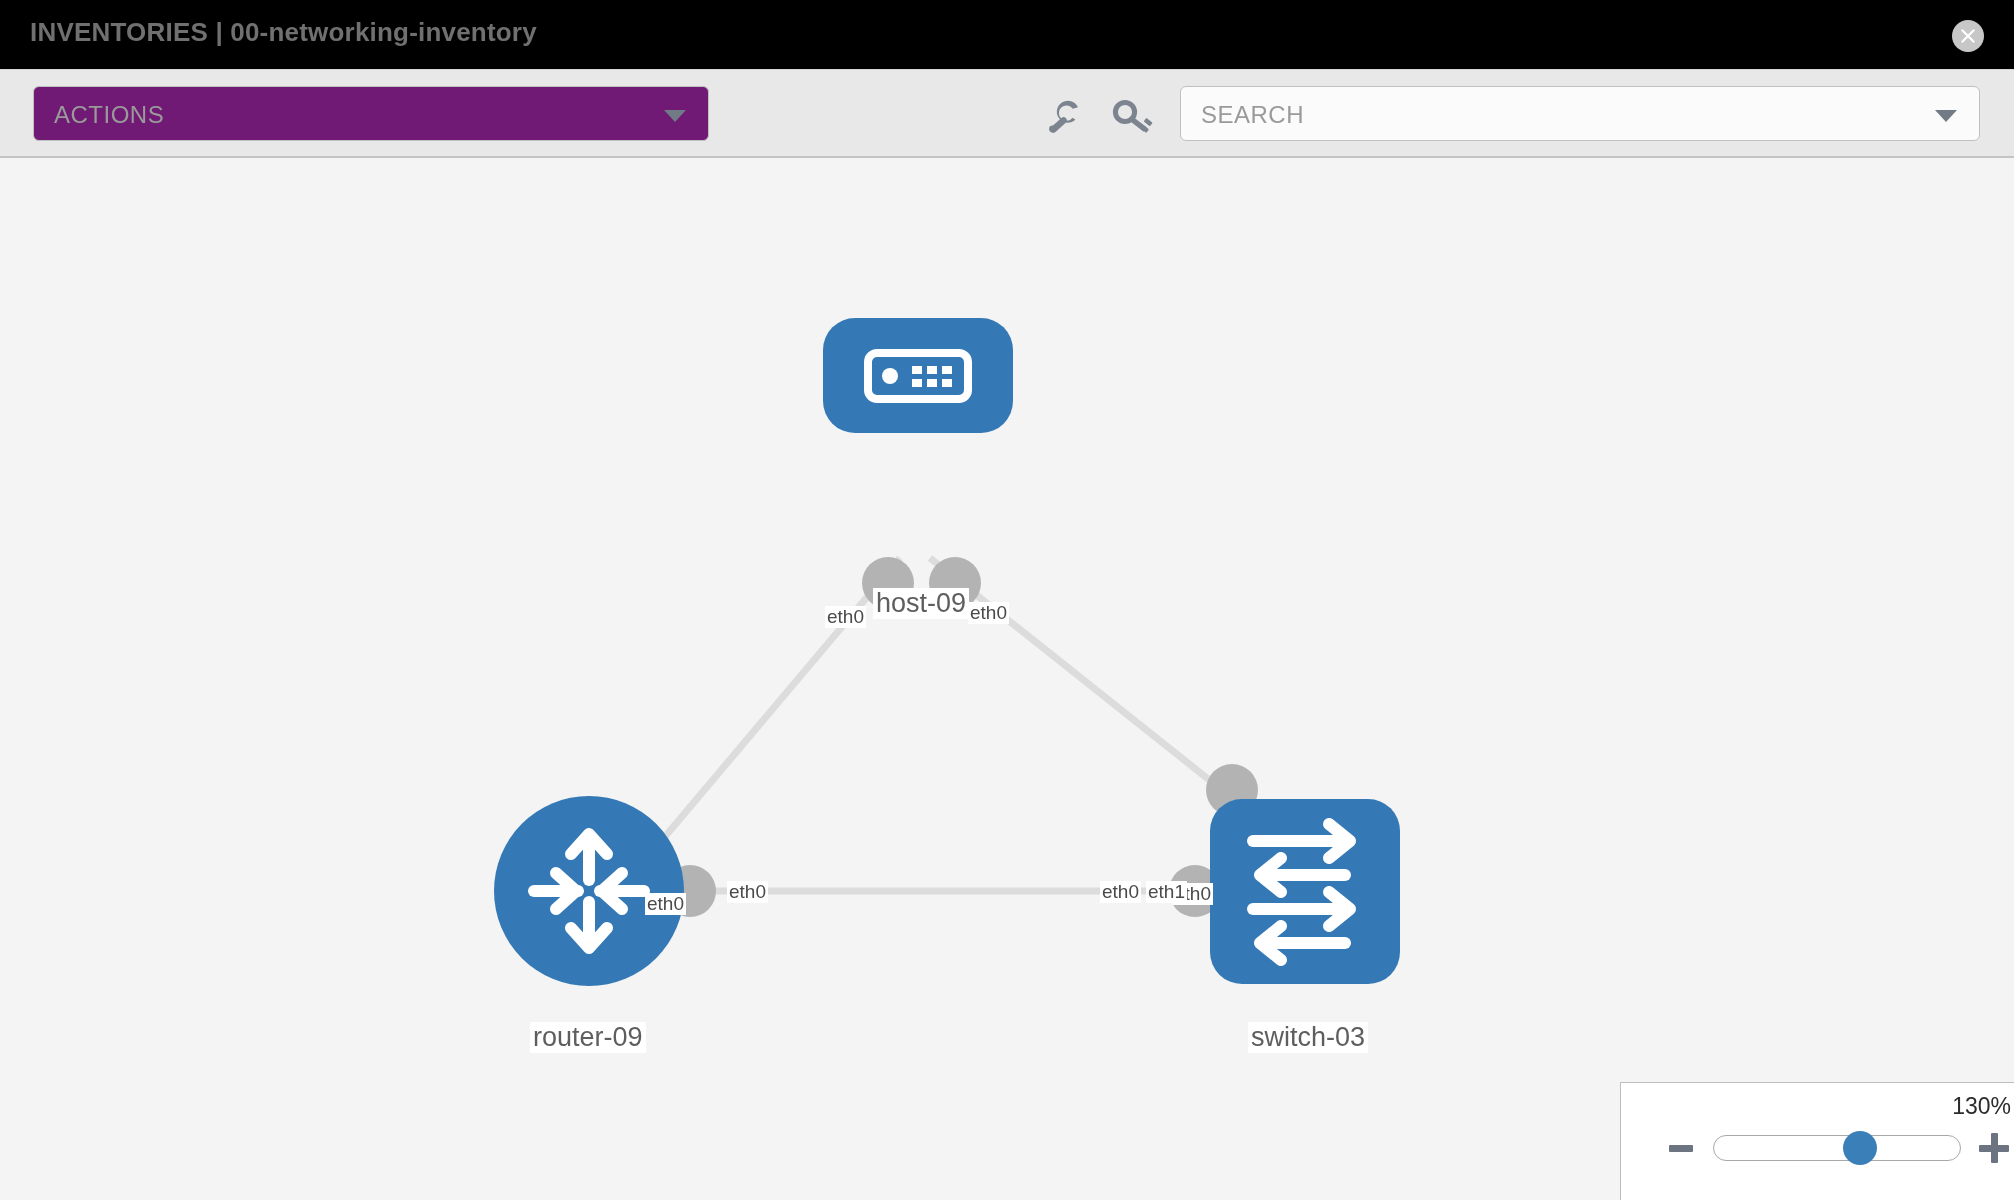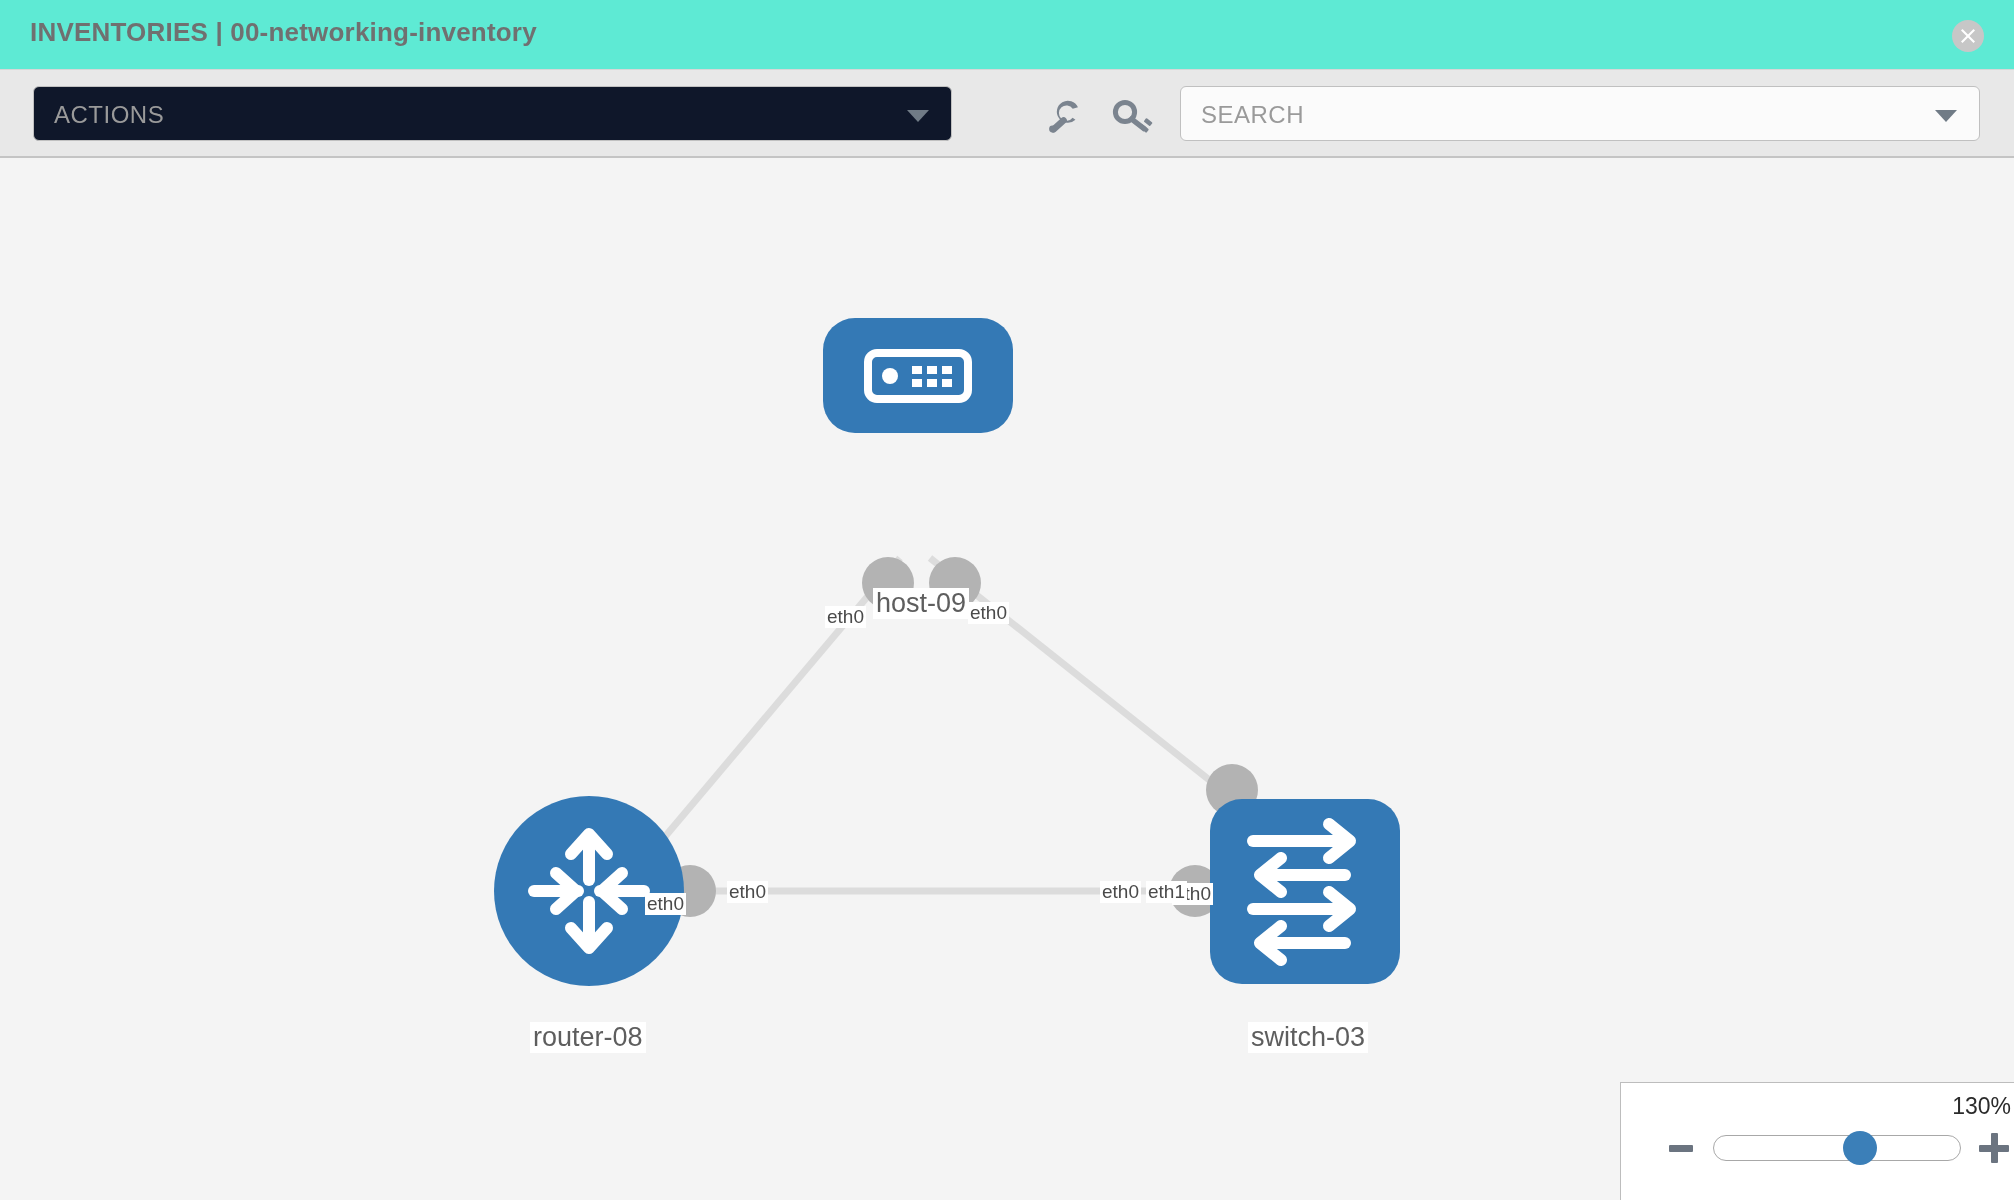--- a/index.html
+++ b/index.html
@@ -18,21 +18,21 @@
     height: 1200px;
     background: #ffffff;
   }
 
   
   .header {
     position: absolute;
     left: 0; top: 0;
     width: 2014px;
     height: 70px;
-    background: #5eead4;
+    background: #000000;
     border-bottom: 1px solid #d7d7d7;
     box-sizing: border-box;
   }
   .page-title {
     position: absolute;
     left: 30px;
     top: 17px;
     font-size: 26px;
     font-weight: bold;
     color: #707070;
@@ -58,23 +58,23 @@
     width: 2014px;
     height: 88px;
     background: #e8e8e8;
     border-bottom: 2px solid #c4c4c4;
     box-sizing: border-box;
   }
   .actions-select {
     position: absolute;
     left: 33px;
     top: 16px;
-    width: 919px;
+    width: 676px;
     height: 55px;
-    background: #0f172a;
+    background: #701a75;
     border: 1px solid #c0c0c0;
     border-radius: 6px;
     box-sizing: border-box;
     cursor: pointer;
   }
   .actions-select .label {
     position: absolute;
     left: 20px;
     top: 14px;
     font-size: 24px;
@@ -332,21 +332,21 @@
           <line x1="1253" y1="751" x2="1345" y2="751"></line>
           <polyline points="1329,734 1350,751 1329,768"></polyline>
 
           <line x1="1345" y1="785" x2="1265" y2="785"></line>
           <polyline points="1281,768 1260,785 1281,802"></polyline>
         </g>
       </g>
     </svg>
 
     <div class="node-label" style="left:873px; top:430px;">host-09</div>
-    <div class="node-label" style="left:530px; top:864px;">router-08</div>
+    <div class="node-label" style="left:530px; top:864px;">router-09</div>
     <div class="node-label" style="left:1248px; top:864px;">switch-03</div>
 
     <div class="iface-label" style="left:825px; top:448px;">eth0</div>
     <div class="iface-label" style="left:968px; top:444px;">eth0</div>
 
     <div class="iface-label" style="left:645px; top:735px;">eth0</div>
     <div class="iface-label" style="left:1172px; top:725px;">eth0</div>
 
     <div class="iface-label" style="left:727px; top:723px;">eth0</div>
     <div class="iface-label" style="left:1100px; top:723px;">eth0</div>

